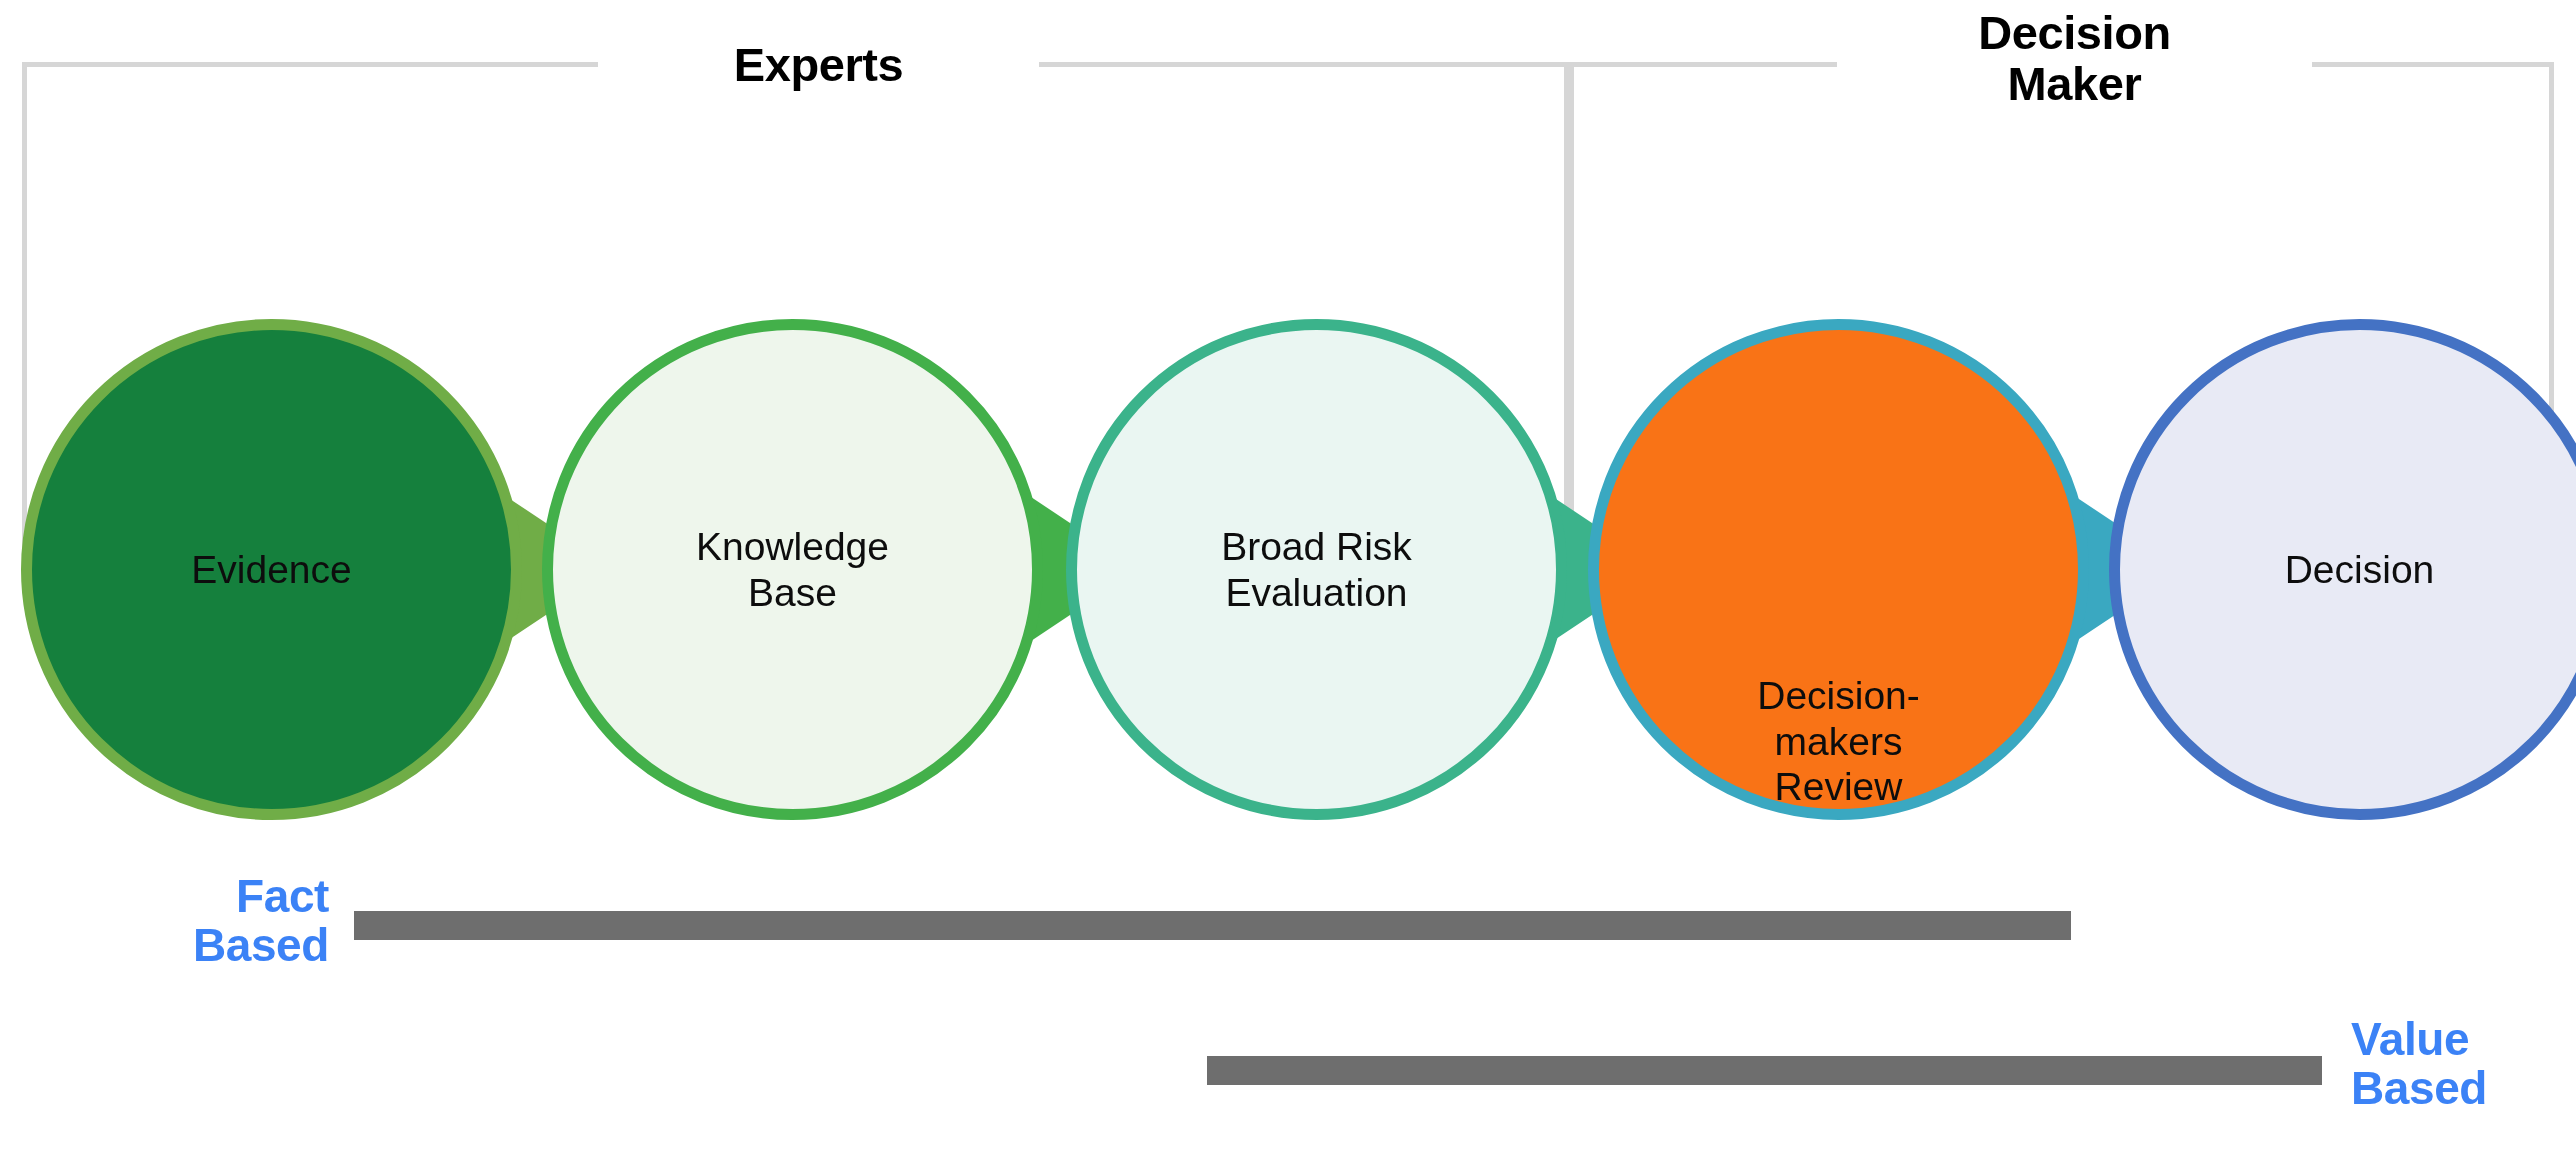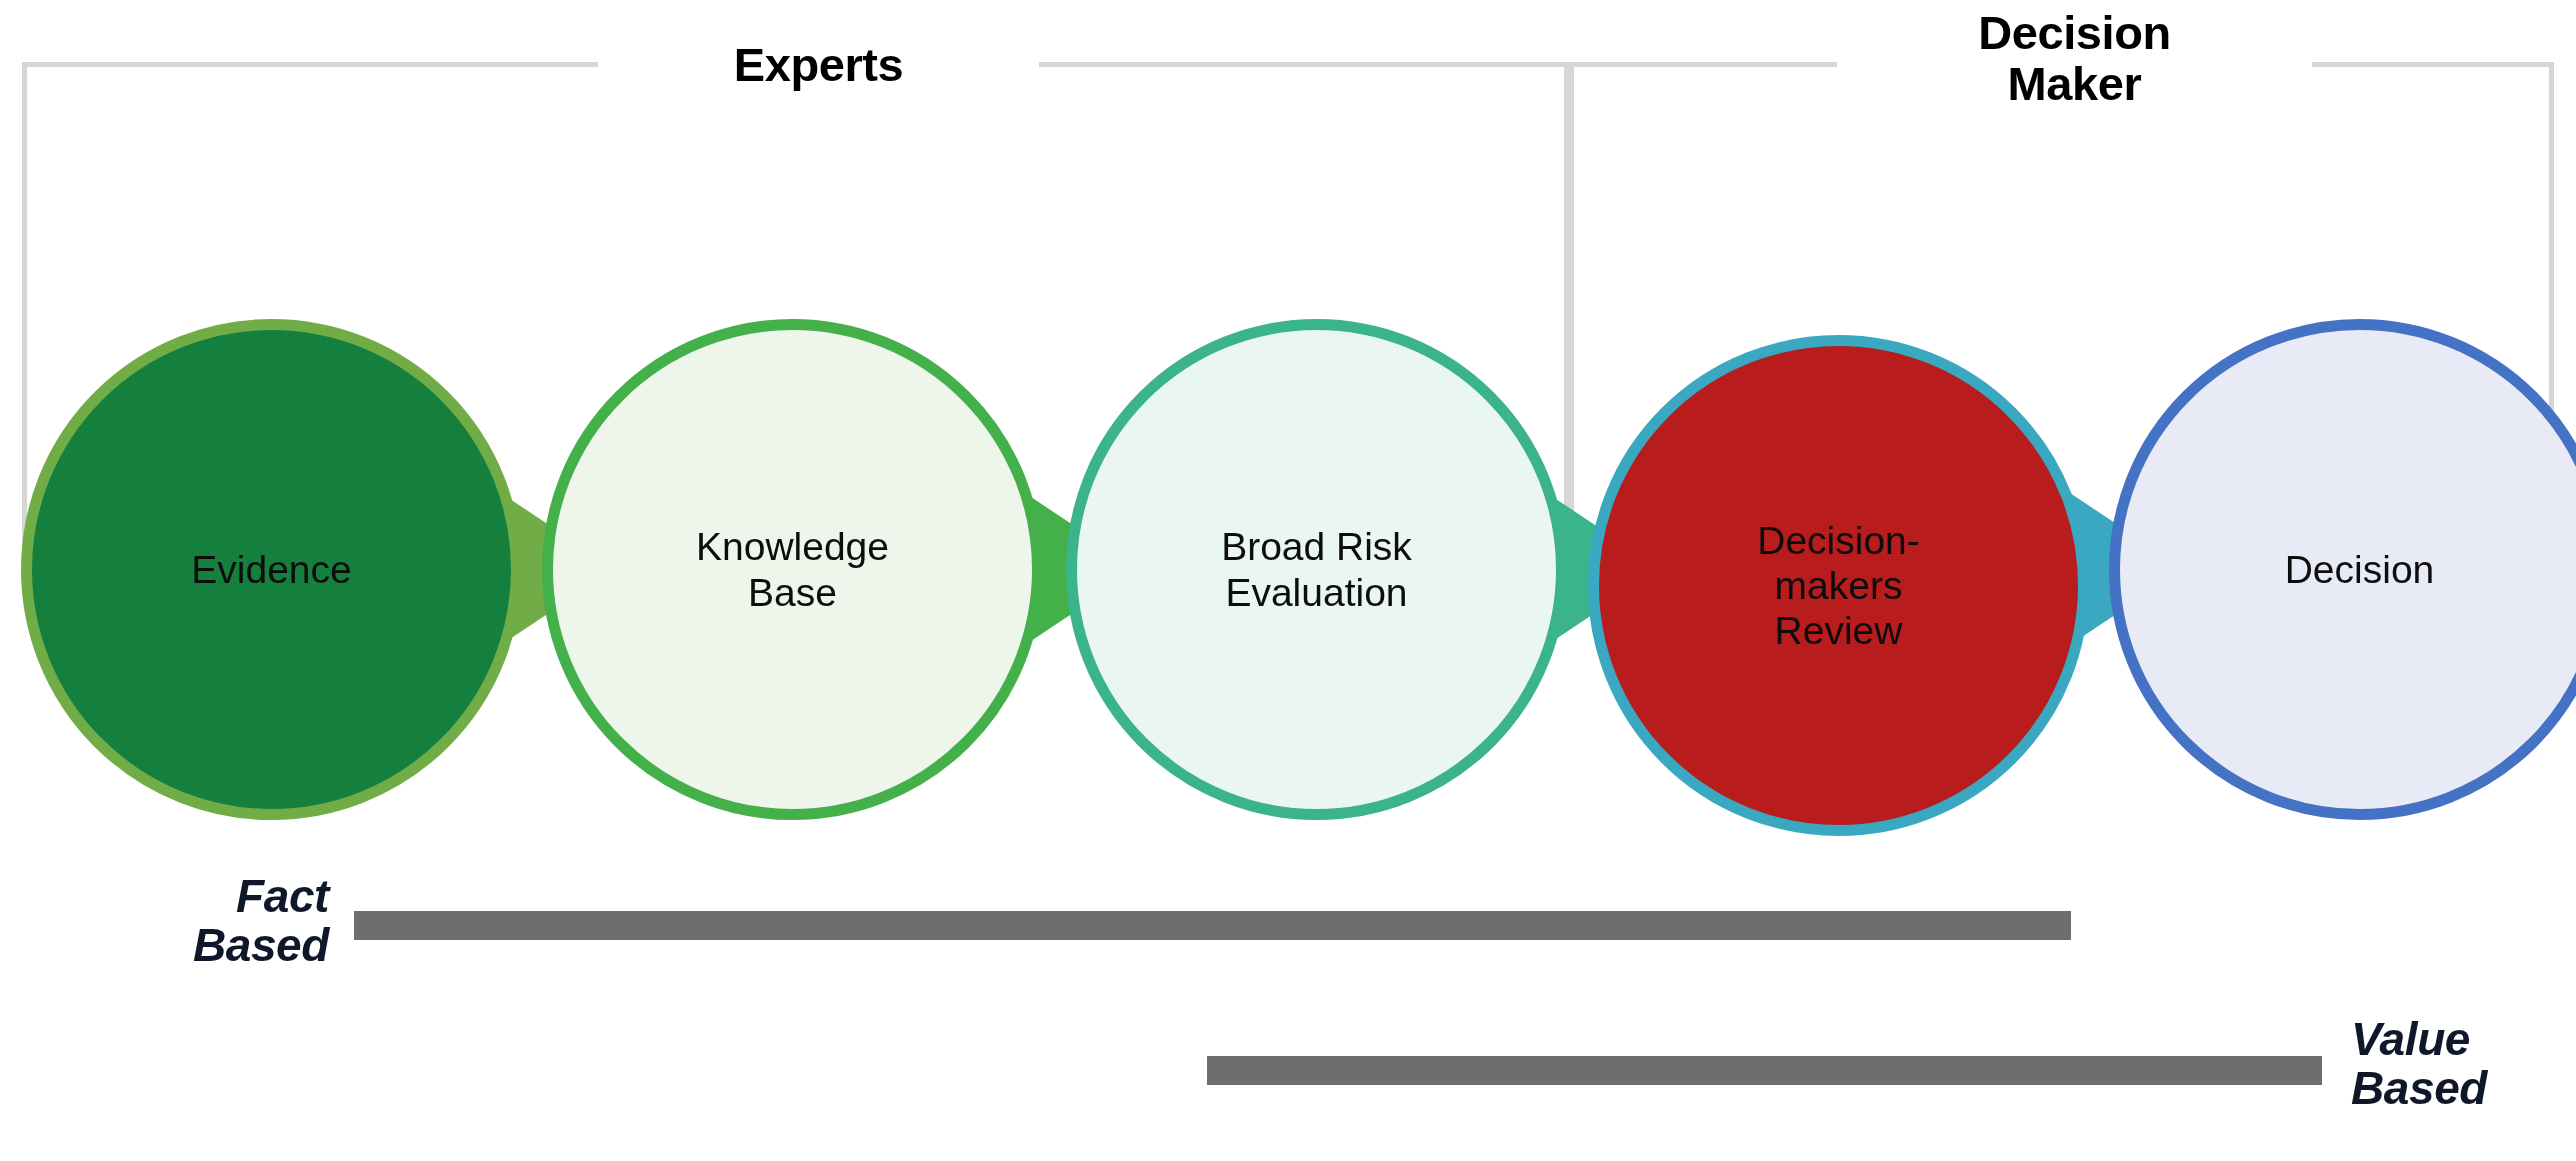--- a/index.html
+++ b/index.html
@@ -74,26 +74,25 @@
   }
 
   
   .spectrum-bar {
     position: absolute;
     background: #6e6e6e;
   }
   .spectrum-label {
     position: absolute;
     font-weight: bold;
-    color: #0f172a;
+    color: #3b82f6;
     font-size: 46px;
     line-height: 1.06;
     letter-spacing: -0.4px;
     white-space: pre-line;
-    font-style: italic;
   }
   .spectrum-label.right-align { text-align: right; }
   .spectrum-label.left-align  { text-align: left; }
 </style>
 </head>
 <body>
 
 <div id="stage">
 
   <div class="bracket" id="bracket-0" style="left: 22px; top: 62px; width: 1547px; height: 516px; border-color: rgb(214, 214, 214);"></div>
@@ -122,21 +121,21 @@
       <span class="node-label">Evidence</span>
     </div>
     <div class="node" id="node-2" style="left: 1066px; top: 319px; width: 501px; height: 501px; background: rgb(234, 246, 242); border: 11px solid rgb(59, 179, 139);">
       <span class="node-label">Broad Risk
 Evaluation</span>
     </div>
     <div class="node" id="node-1" style="left: 542px; top: 319px; width: 501px; height: 501px; background: rgb(238, 246, 236); border: 11px solid rgb(67, 176, 74);">
       <span class="node-label">Knowledge
 Base</span>
     </div>
-    <div class="node" id="node-3" style="left: 1588px; top: 335px; width: 501px; height: 501px; background: #b91c1c; border: 11px solid rgb(58, 168, 193);">
+    <div class="node" id="node-3" style="left: 1588px; top: 319px; width: 501px; height: 501px; background: #f97316; border: 11px solid rgb(58, 168, 193); align-items: flex-end;">
       <span class="node-label">Decision-
 makers
 Review</span>
     </div>
     <div class="node" id="node-4" style="left: 2109px; top: 319px; width: 501px; height: 501px; background: rgb(232, 234, 245); border: 11px solid rgb(68, 114, 196);">
       <span class="node-label">Decision</span>
     </div>
   </div>
 
   <div class="spectrum-bar" id="spectrum-bar-0" style="left: 354px; top: 911px; width: 1717px; height: 29px; background: rgb(110, 110, 110);"></div>

